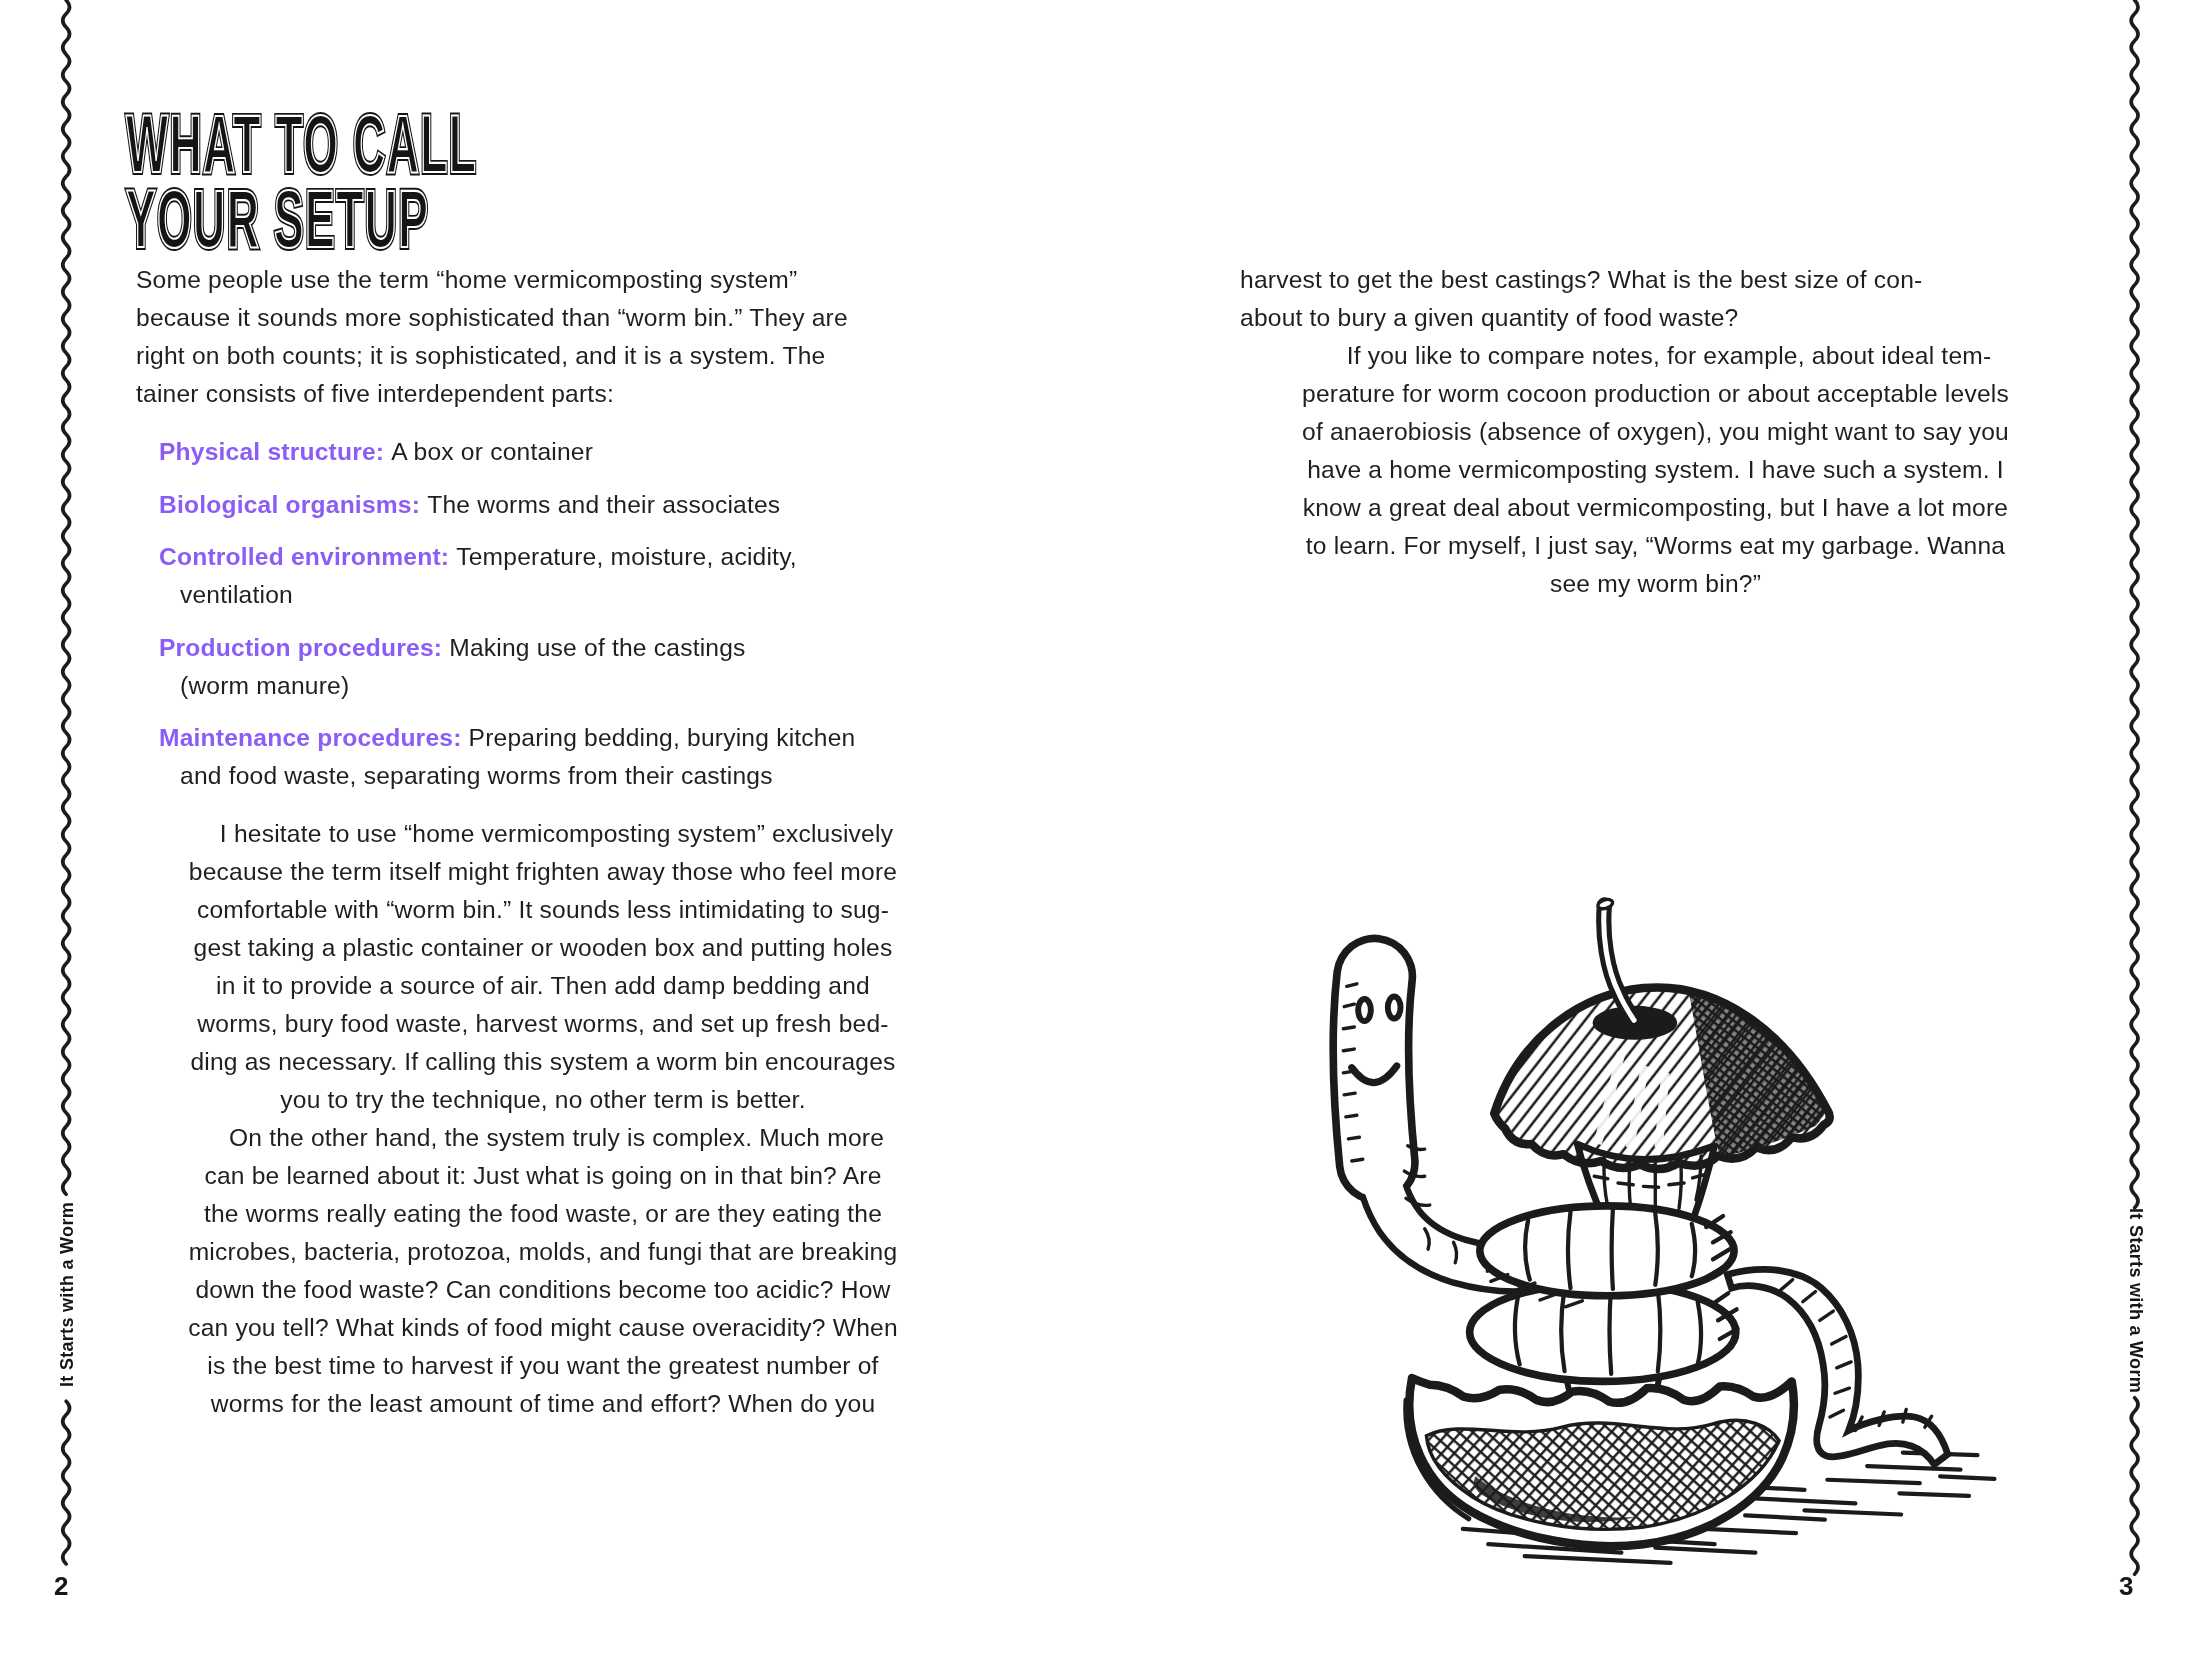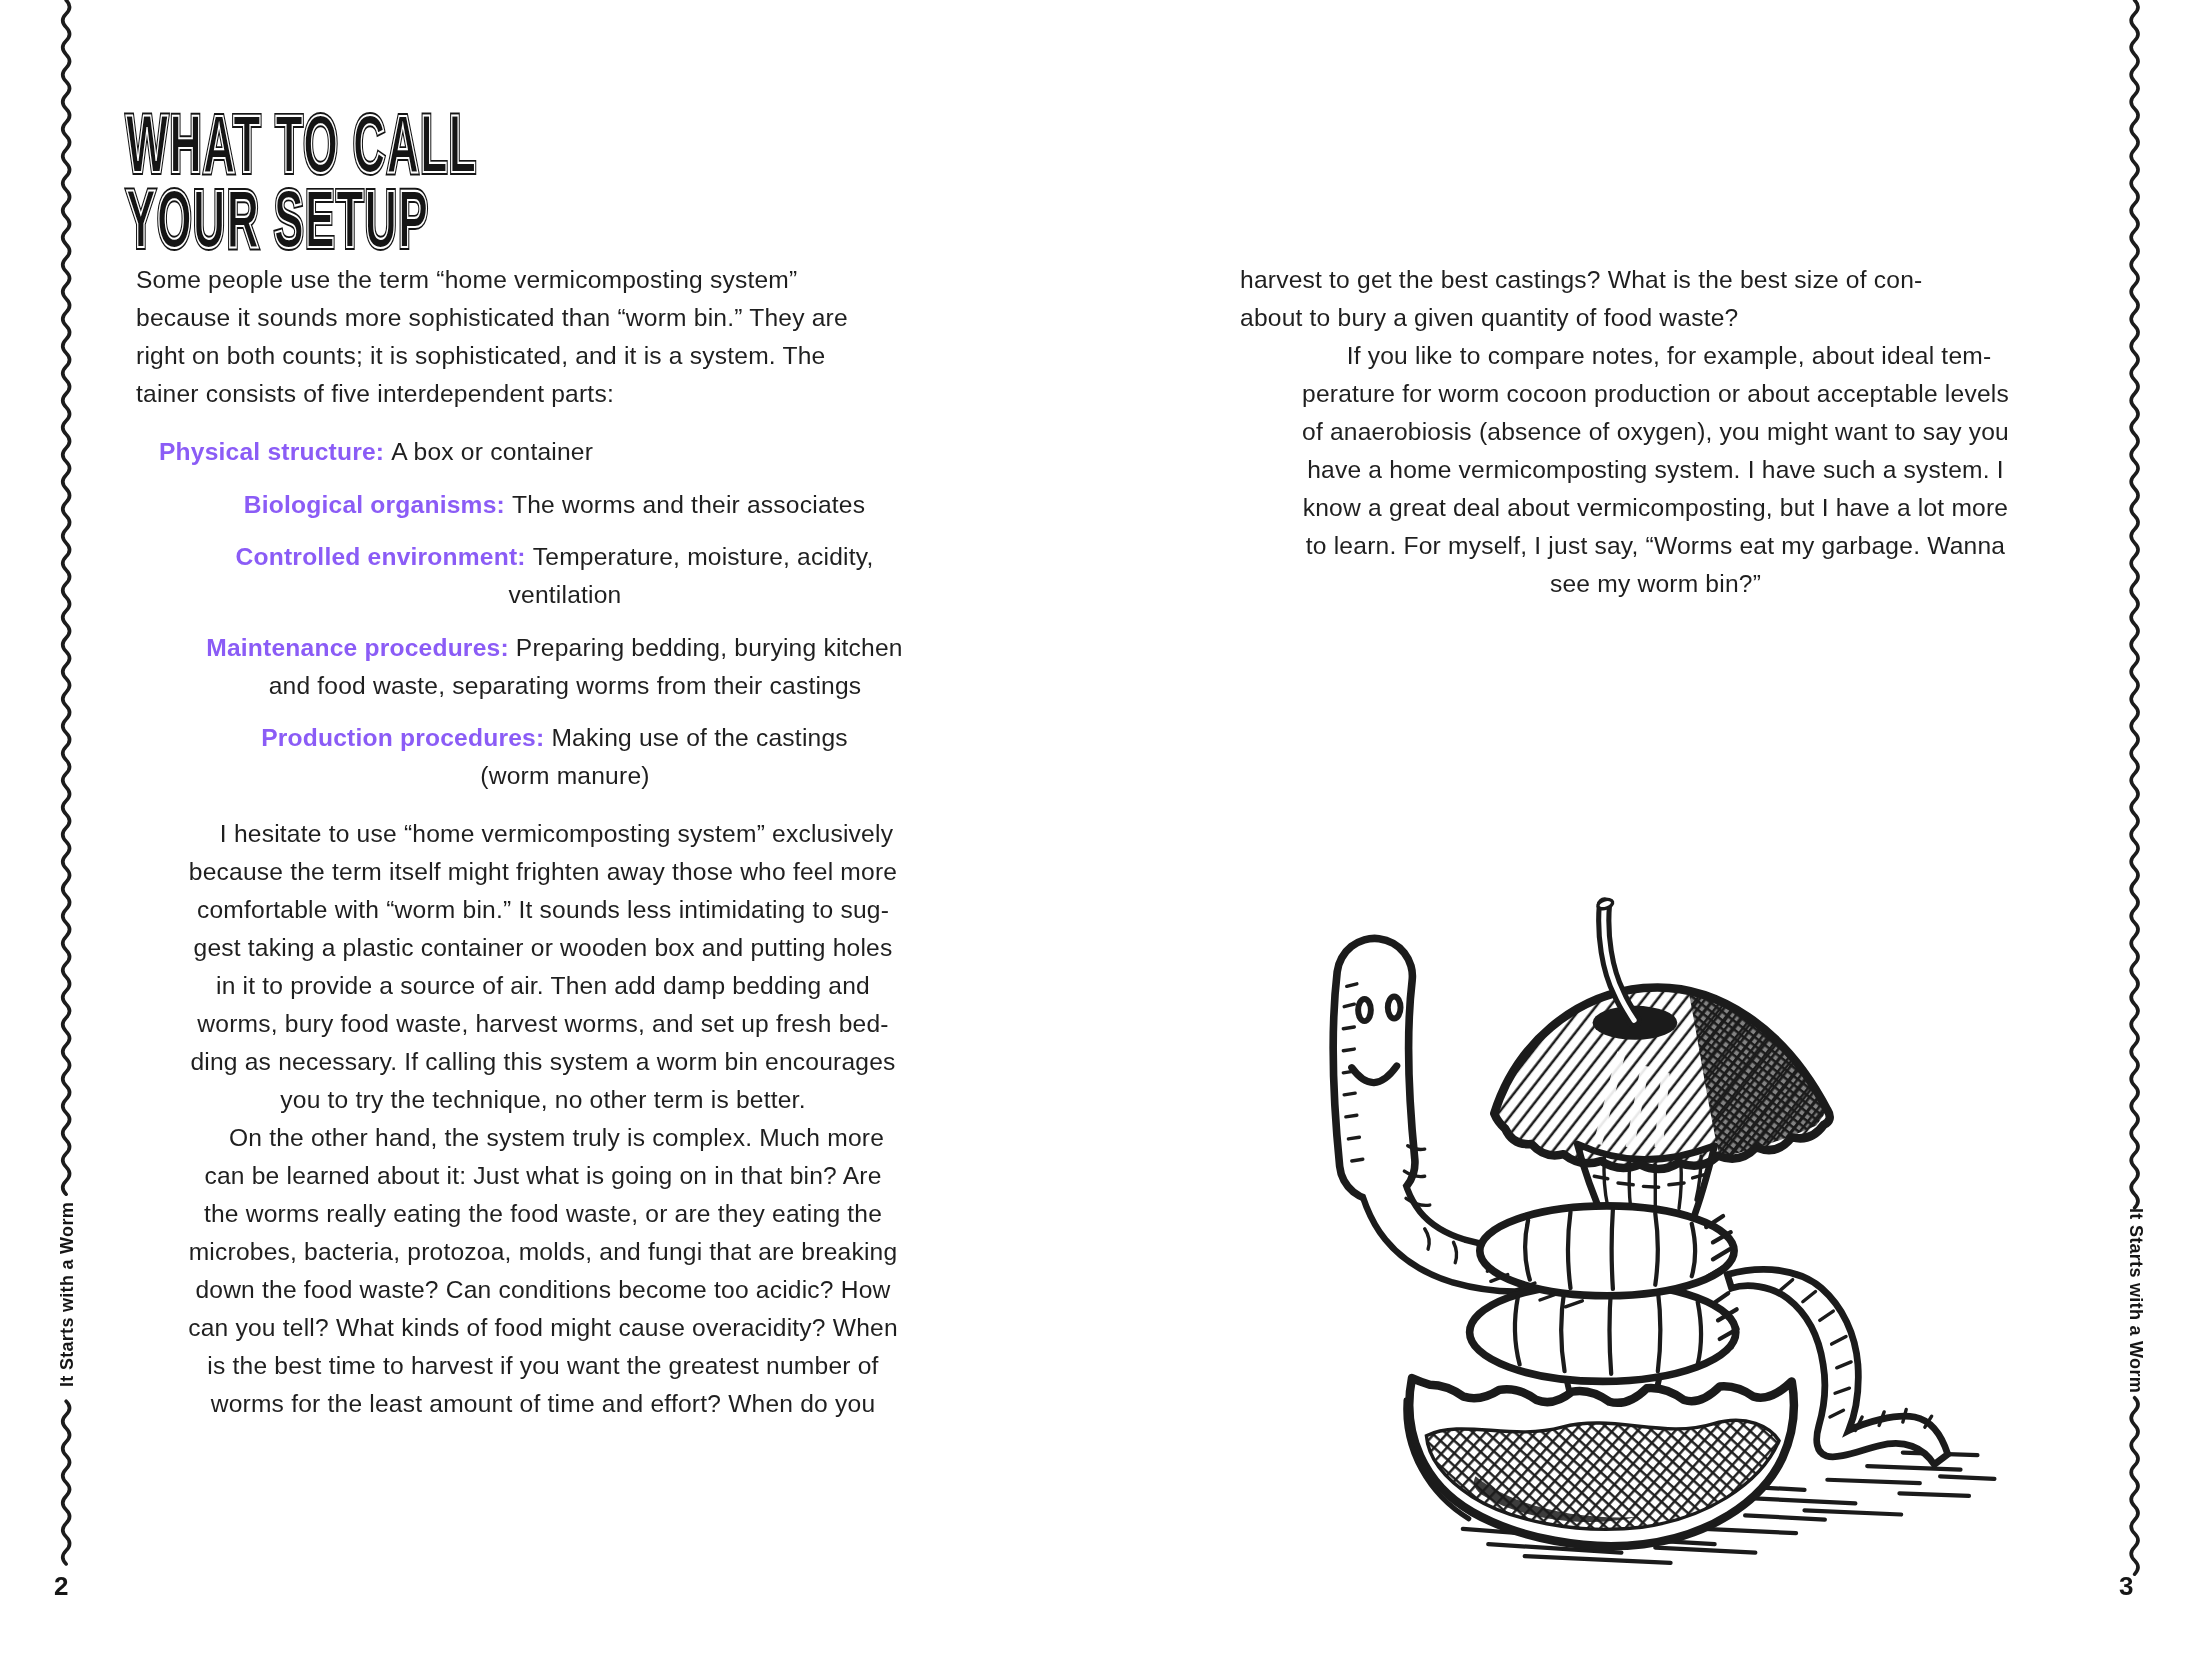--- a/index.html
+++ b/index.html
@@ -39,21 +39,21 @@
 
   
   .col{position:absolute;font-size:24.6px;line-height:38px;letter-spacing:0.2px;color:#1f1f1f;}
   .col p{margin:0;white-space:pre-line;}
   .col p.ind{text-indent:27px;text-align:center;}
   .col-left{left:136px;top:261px;width:814px;}
   .col-right{left:1240px;top:261px;width:831px;}
 
   ul.parts{list-style:none;margin:20.4px 0 20.4px;padding:0;}
   ul.parts li{padding-left:44px;text-indent:-21px;white-space:pre-line;}
-  ul.parts li + li{margin-top:14.4px;text-align:center;}
+  ul.parts li + li{margin-top:14.4px;}
   ul.parts .term{font-weight:700;color:#8b5cf6;}
   ul.parts .term::after{content:" ";}
 
   
   svg.illustration{position:absolute;left:1306px;top:891px;width:763px;height:679px;}
   .ink{stroke:#1b1b1b;fill:none;stroke-linecap:round;stroke-linejoin:round;}
 </style>
 </head>
 <body>
 
@@ -81,24 +81,24 @@
   <div class="col col-left">
     <p>Some people use the term “home vermicomposting system”
 because it sounds more sophisticated than “worm bin.” They are
 right on both counts; it is sophisticated, and it is a system. The
 tainer consists of five interdependent parts:</p>
     <ul class="parts">
       <li><span class="term">Physical structure:</span><span>A box or container</span></li>
       <li><span class="term">Biological organisms:</span><span>The worms and their associates</span></li>
       <li><span class="term">Controlled environment:</span><span>Temperature, moisture, acidity,
 ventilation</span></li>
+      <li><span class="term">Production procedures:</span><span>Making use of the castings
+(worm manure)</span></li>
       <li><span class="term">Maintenance procedures:</span><span>Preparing bedding, burying kitchen
 and food waste, separating worms from their castings</span></li>
-      <li><span class="term">Production procedures:</span><span>Making use of the castings
-(worm manure)</span></li>
     </ul>
     <p class="ind">I hesitate to use “home vermicomposting system” exclusively
 because the term itself might frighten away those who feel more
 comfortable with “worm bin.” It sounds less intimidating to sug-
 gest taking a plastic container or wooden box and putting holes
 in it to provide a source of air. Then add damp bedding and
 worms, bury food waste, harvest worms, and set up fresh bed-
 ding as necessary. If calling this system a worm bin encourages
 you to try the technique, no other term is better.</p>
     <p class="ind">On the other hand, the system truly is complex. Much more

